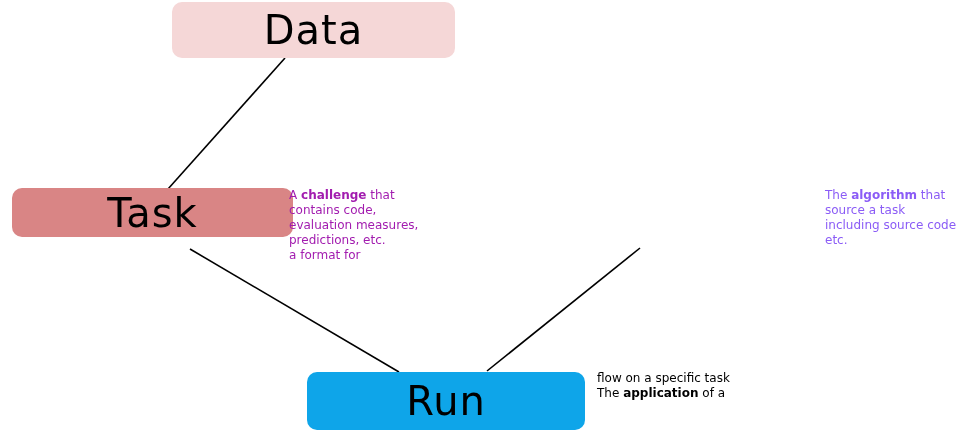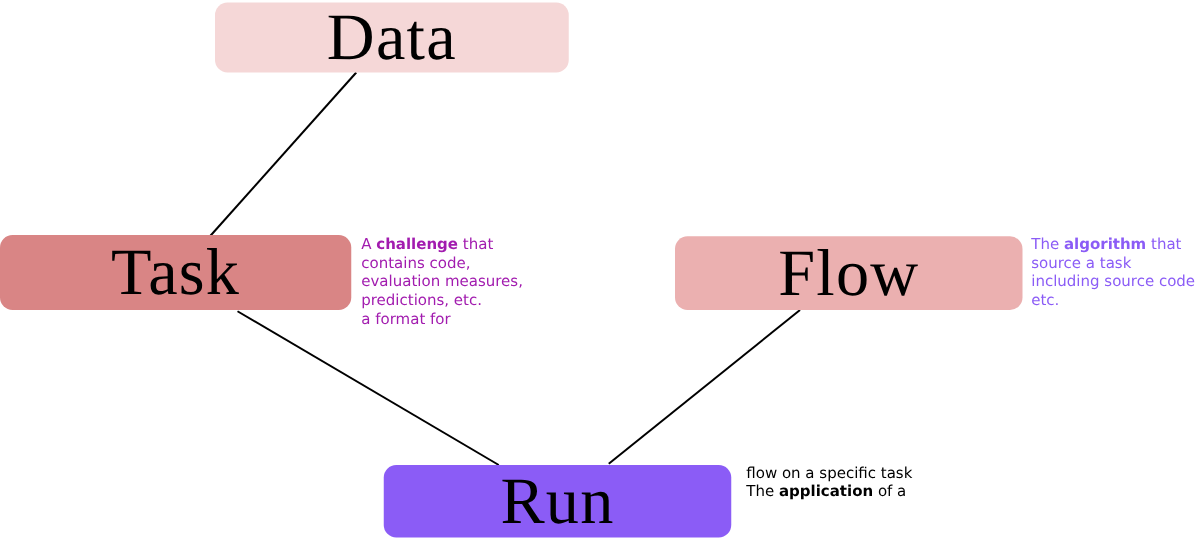--- a/index.html
+++ b/index.html
@@ -22,28 +22,27 @@
     pointer-events: none;
   }
   .node {
     position: absolute;
     border-radius: 10px;
     display: flex;
     align-items: center;
     justify-content: center;
   }
   .node-label {
-    font-size: 53px;
+    font-size: 40px;
     color: #000000;
     letter-spacing: 1px;
     white-space: nowrap;
-    font-family: Liberation Serif, serif;
   }
   #node-data { left: 172px; top: 2px;   width: 283px; height: 56px; }
-  #node-task { left: 0px;   top: 188px; width: 281px; height: 60px; align-items: flex-end; }
+  #node-task { left: 12px;   top: 188px; width: 281px; height: 49px; }
   #node-flow { left: 540px; top: 189px; width: 278px; height: 59px; }
   #node-run  { left: 307px; top: 372px; width: 278px; height: 58px; }
 
   .note {
     position: absolute;
     font-size: 12px;
     line-height: 15px;
     color: #000000;
   }
   .note .note-line { white-space: nowrap; }
@@ -63,25 +62,22 @@
   </svg>
 
   <div class="node" id="node-data" style="background: rgb(245, 215, 215);">
     <span class="node-label">Data</span>
   </div>
 
   <div class="node" id="node-task" style="background: rgb(217, 133, 133);">
     <span class="node-label">Task</span>
   </div>
 
-  <div class="node" id="node-flow" style="background: rgb(235, 176, 176);">
-    <span class="node-label">Flow</span>
-  </div>
 
-  <div class="node" id="node-run" style="background: #8b5cf6;">
+  <div class="node" id="node-run" style="background: #0ea5e9;">
     <span class="node-label">Run</span>
   </div>
 
   <div class="note" id="note-task" style="color: #a21caf;">
       <div class="note-line"><span>A </span><span style="font-weight: bold;">challenge</span><span> that</span></div>
       <div class="note-line"><span>contains code,</span></div>
       <div class="note-line"><span>evaluation measures,</span></div>
       <div class="note-line"><span>predictions, etc.</span></div>
       <div class="note-line"><span>a format for</span></div>
     </div>

